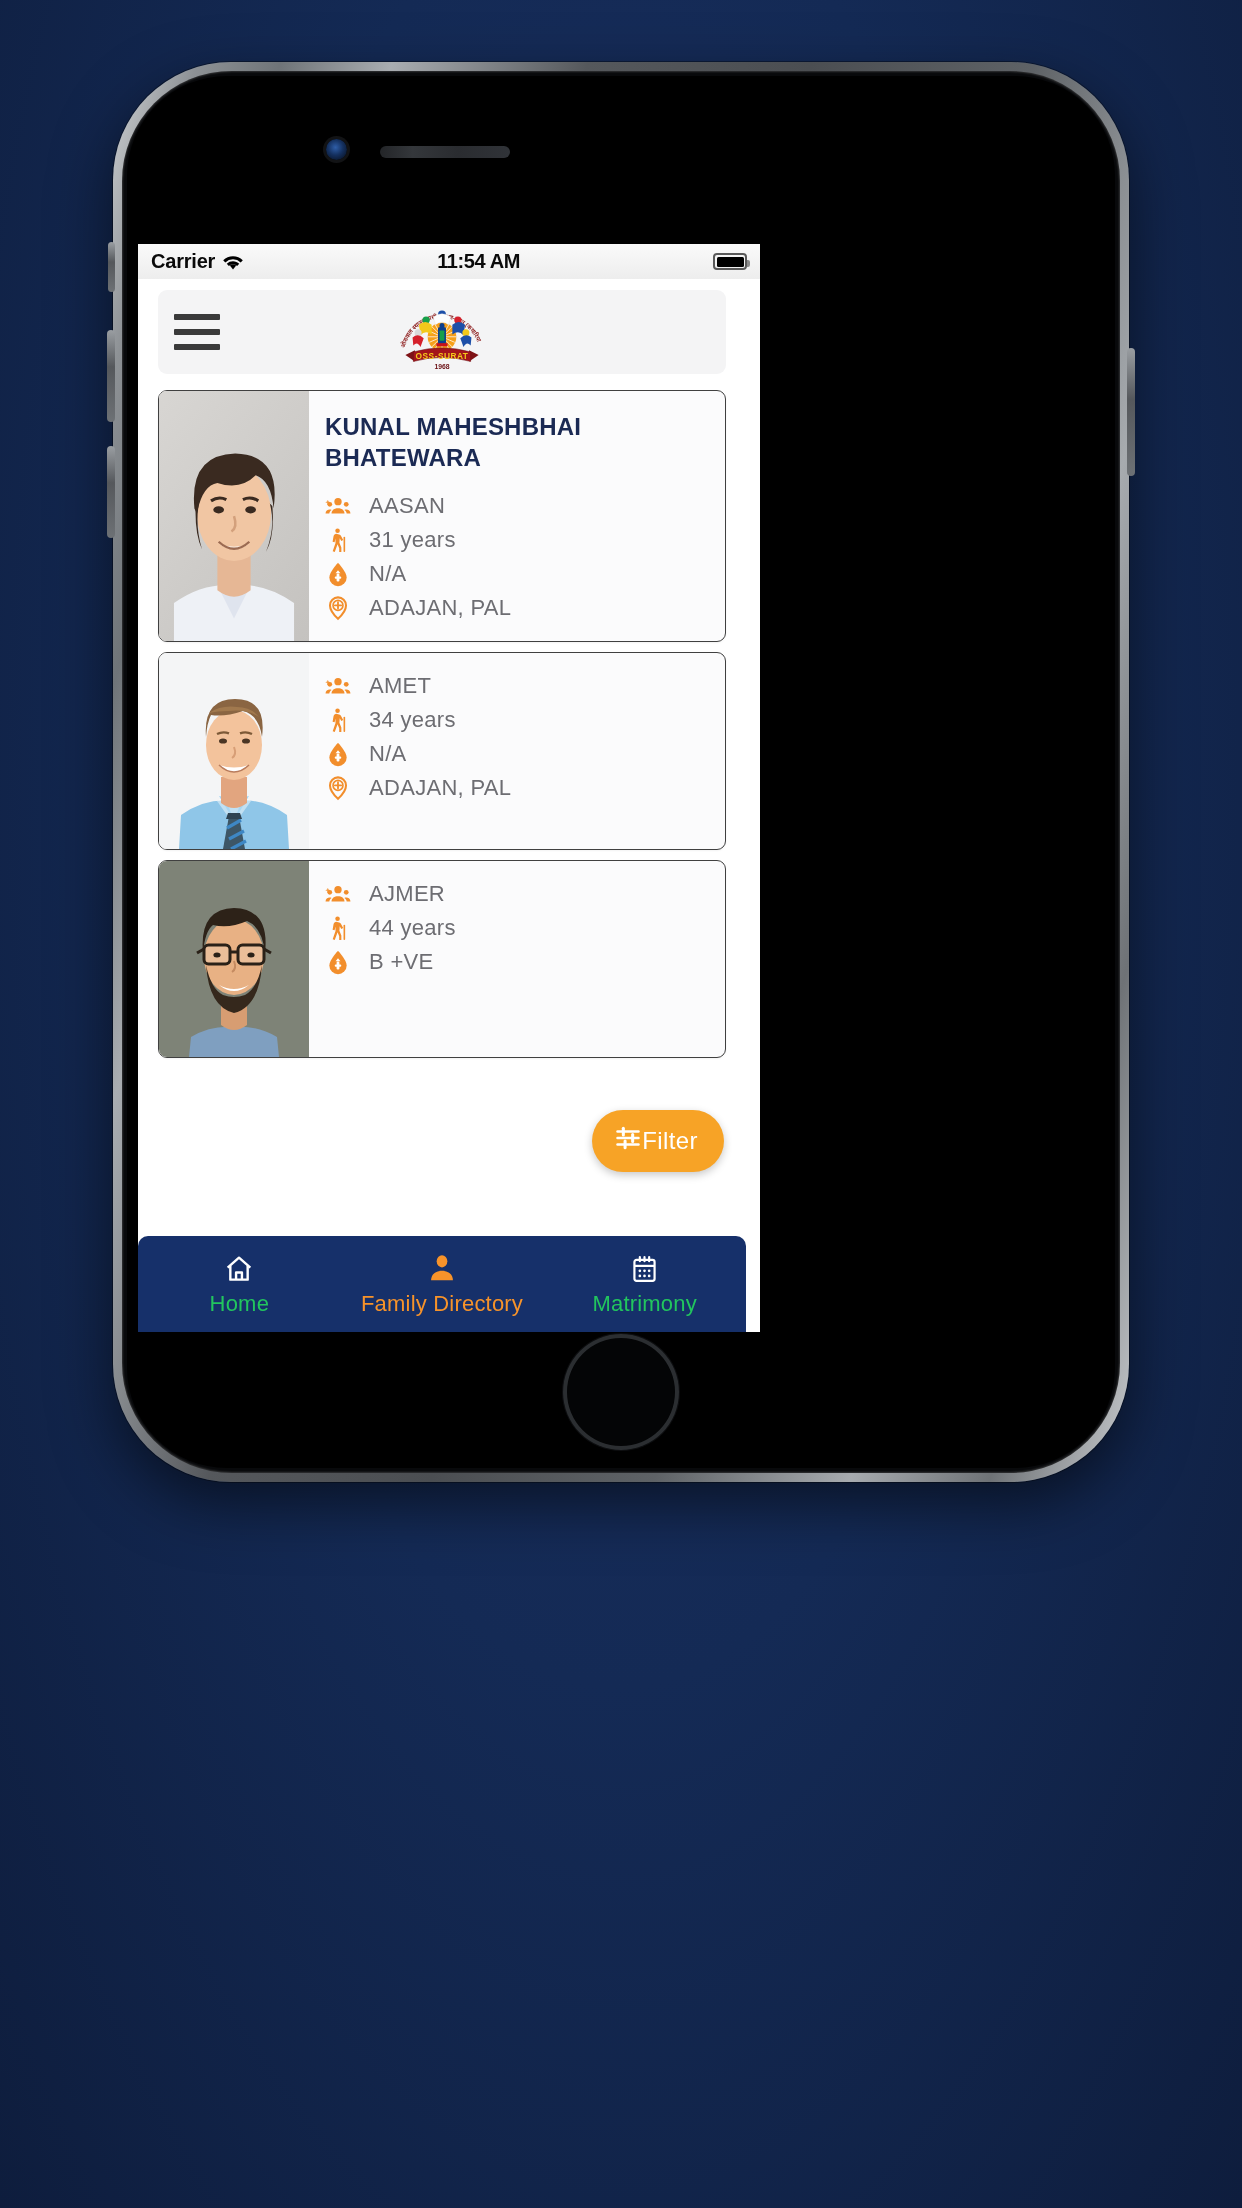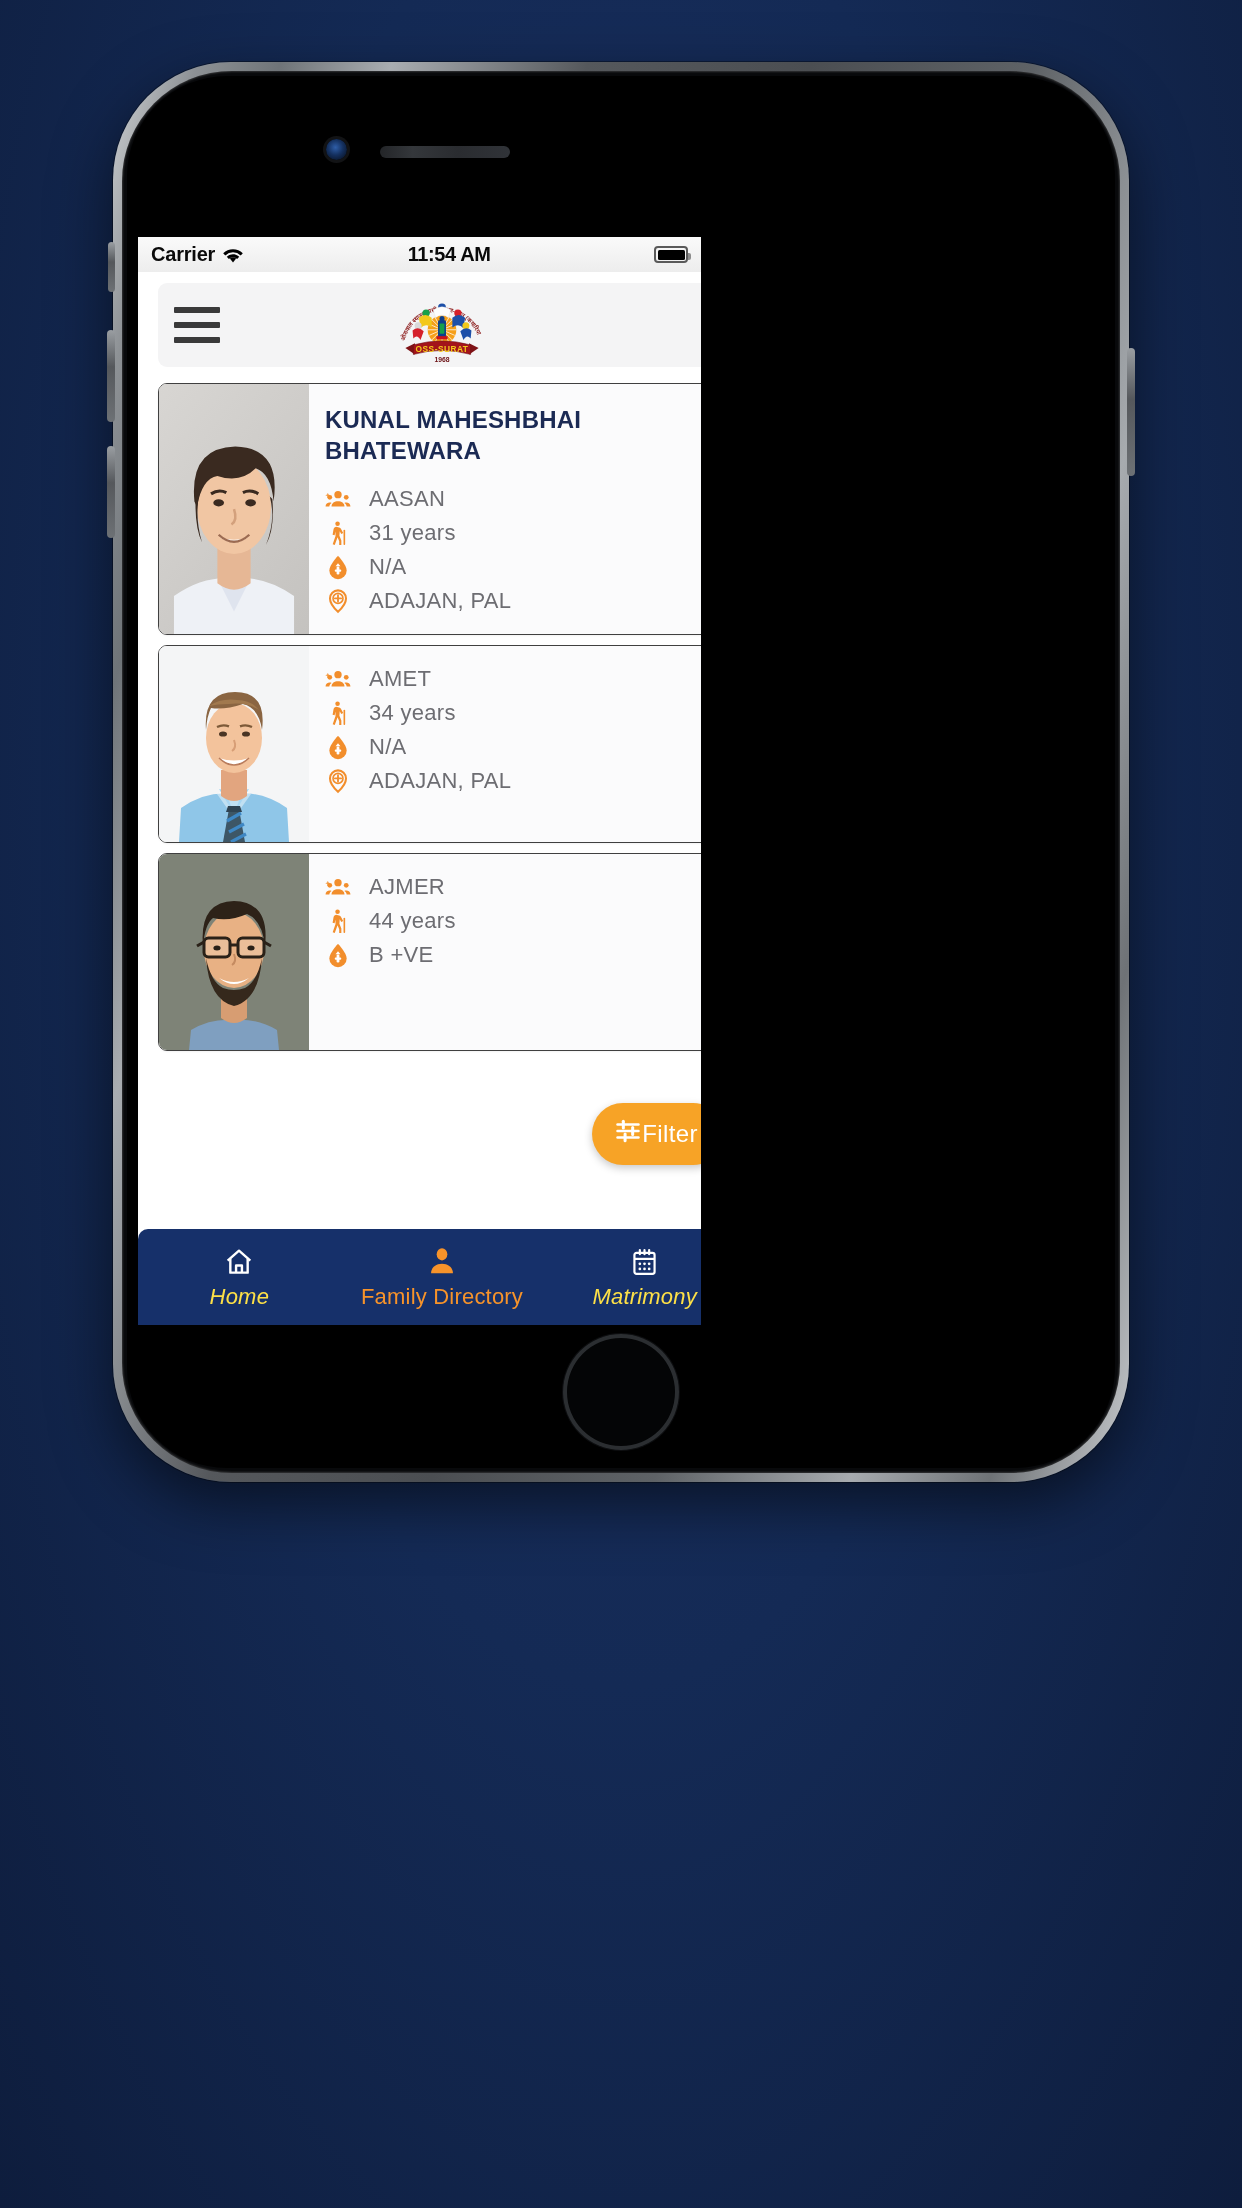--- a/index.html
+++ b/index.html
@@ -52,21 +52,21 @@
     background:linear-gradient(90deg,#232528,#34373b 25%,#2a2c30 60%,#303338);
   }
   #home-button{
     position:absolute; left:calc(50% - 58px); bottom:32px; width:116px; height:116px;
     border-radius:50%;
     background:#040506;
     box-shadow:inset 0 0 0 4px #2b2e31, 0 0 0 1px #0d0e10;
   }
   
   #screen{
-    position:absolute; left:25px; top:175px; width:563px; height:1088px;
+    position:absolute; left:25px; top:182px; width:622px; height:1088px;
     background:#ffffff; overflow:hidden;
   }
   
   #statusbar{
     height:35px; width:100%;
     background:linear-gradient(180deg,#fafafa,#ededed);
     display:flex; align-items:center; padding:0 13px;
     font-size:20px; font-weight:600; color:#0a0a0a; letter-spacing:-.2px;
   }
   #sb-left{ display:flex; align-items:center; gap:7px; }
@@ -135,21 +135,21 @@
     border-top-left-radius:10px; border-top-right-radius:10px;
     display:flex; align-items:center;
   }
   .nav-item{
     flex:1; display:flex; flex-direction:column; align-items:center; gap:6px;
     cursor:pointer;
   }
   .nav-item .nav-ico{ height:34px; display:flex; align-items:flex-end; }
   .nav-item .nav-lbl{ font-size:22px; letter-spacing:.2px; }
   .nav-item.active .nav-lbl{ color:#f7932a; }
-  .nav-item:not(.active) .nav-lbl{ color:#fde047;font-style:italic; }
+  .nav-item:not(.active) .nav-lbl{ color:#22c55e; }
 </style>
 </head>
 <body>
 
 <div id="wallpaper">
 
   <div id="device">
     <div id="device-frame"></div>
     <div id="device-inner"></div>
     <div id="device-glass"></div>

